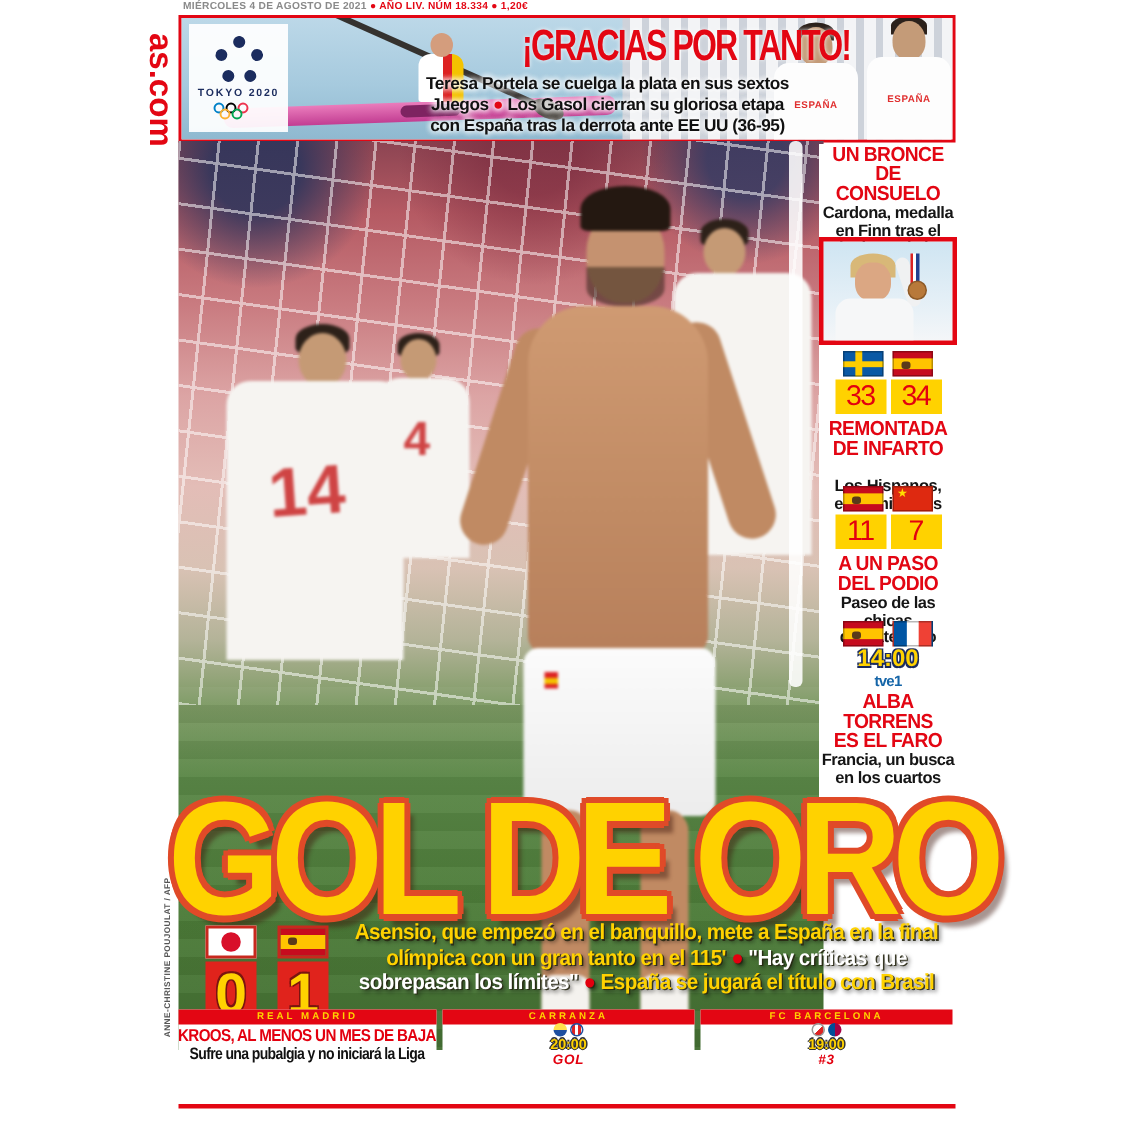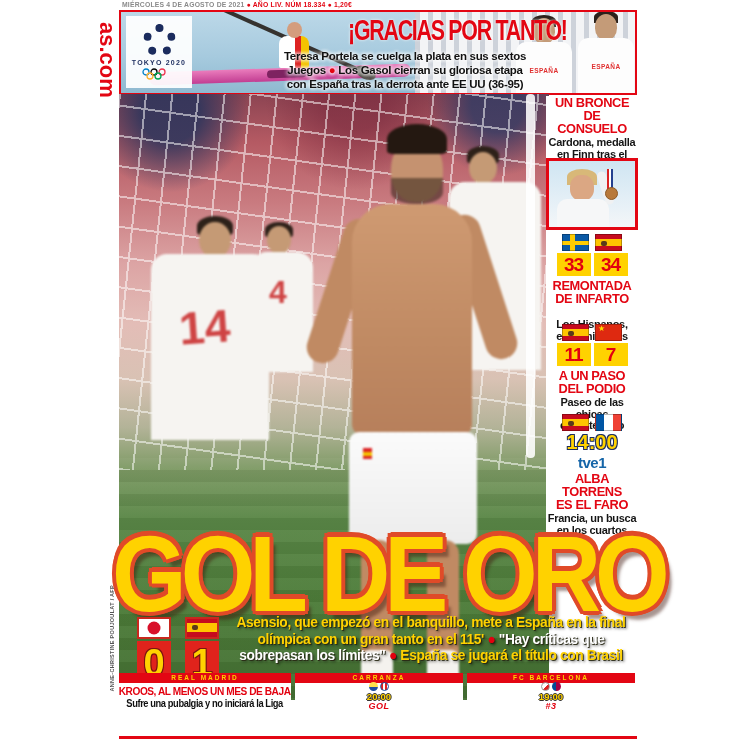--- a/index.html
+++ b/index.html
@@ -111,25 +111,25 @@
       linear-gradient(180deg, transparent 0 6px, #fecc00 6px 10px, transparent 10px),#0a59a5;}
   .flag-spain{background:linear-gradient(180deg,#c60b1e 0 25%,#ffc400 25% 75%,#c60b1e 75%);}
   .flag-spain::before{content:"";position:absolute;left:5px;top:6px;width:6px;height:5px;background:#5a3a1a;border-radius:2px;}
   .flag-china{background:#de2910;}
   .flag-china::before{content:"★";position:absolute;left:2px;top:-1px;font-size:8px;color:#ffde00;}
   .flag-france{background:linear-gradient(90deg,#0055a4 0 33%,#fff 33% 66%,#ef4135 66%);}
   .flag-japan{background:#fff;}
   .flag-japan::before{content:"";position:absolute;left:50%;top:50%;transform:translate(-50%,-50%);
       width:13px;height:13px;border-radius:50%;background:#d8102a;}
   .score-row{display:flex;justify-content:center;gap:3px;}
-  .score-cell{width:34px;height:23px;background:#ffd200;color:#e3000f;font-size:19px;font-weight:bold;
+  .score-cell{width:34px;height:23px;background:#ffd200;color:#e3000f;font-size:19px;font-weight:normal;
     line-height:23px;text-align:center;letter-spacing:-1px;}
-  .sb-time{color:#ffd200;font-size:20px;font-weight:bold;letter-spacing:0px;
+  .sb-time{color:#ffd200;font-size:16px;font-weight:bold;letter-spacing:0px;
     text-shadow:-1px -1px 0 #1b2c5e,1px -1px 0 #1b2c5e,-1px 1px 0 #1b2c5e,1px 1px 0 #1b2c5e;}
-  .sb-channel{color:#1565a8;font-size:15px;font-weight:bold;letter-spacing:-.5px;}
+  .sb-channel{color:#1565a8;font-size:10px;font-weight:bold;letter-spacing:-.5px;}
 
   
   .big-headline{left:112px;top:520px;width:532px;text-align:center;color:#ffd200;
     font-size:96px;font-weight:bold;line-height:1;letter-spacing:-6px;white-space:nowrap;
     transform:scaleY(1.12);transform-origin:center top;
     text-shadow:
       -3px -3px 0 #e04a28,3px -3px 0 #e04a28,-3px 3px 0 #e04a28,3px 3px 0 #e04a28,
       -4px 0 0 #e04a28,4px 0 0 #e04a28,0 -4px 0 #e04a28,0 4px 0 #e04a28,
       6px 7px 3px rgba(60,20,10,.45);}
 

